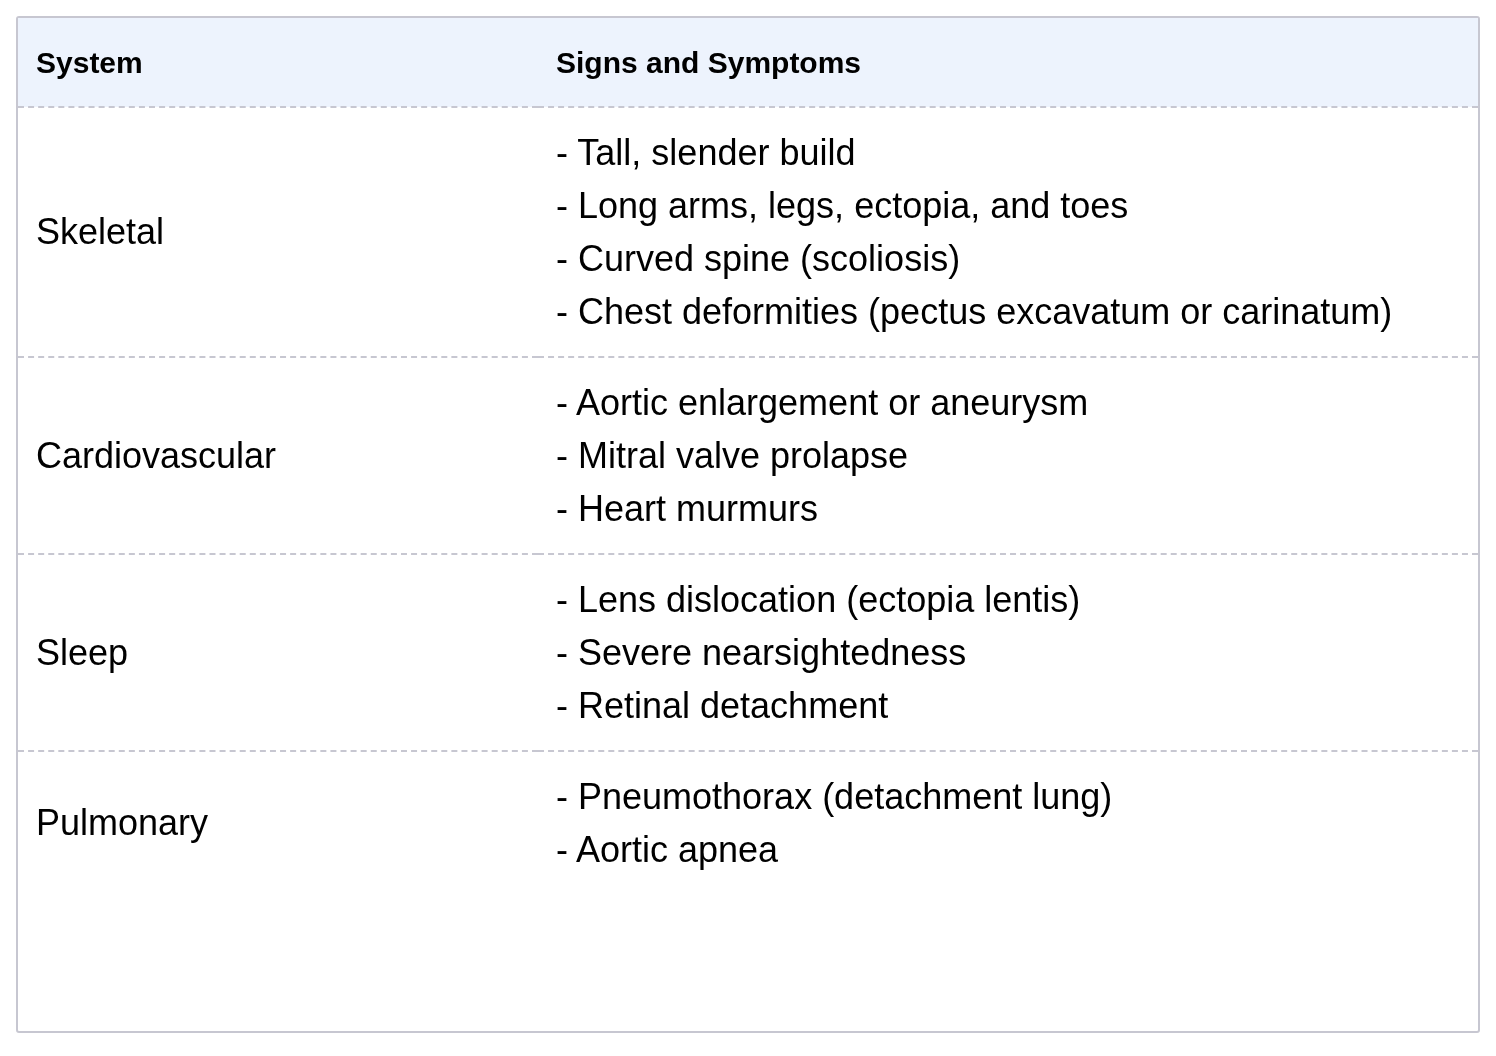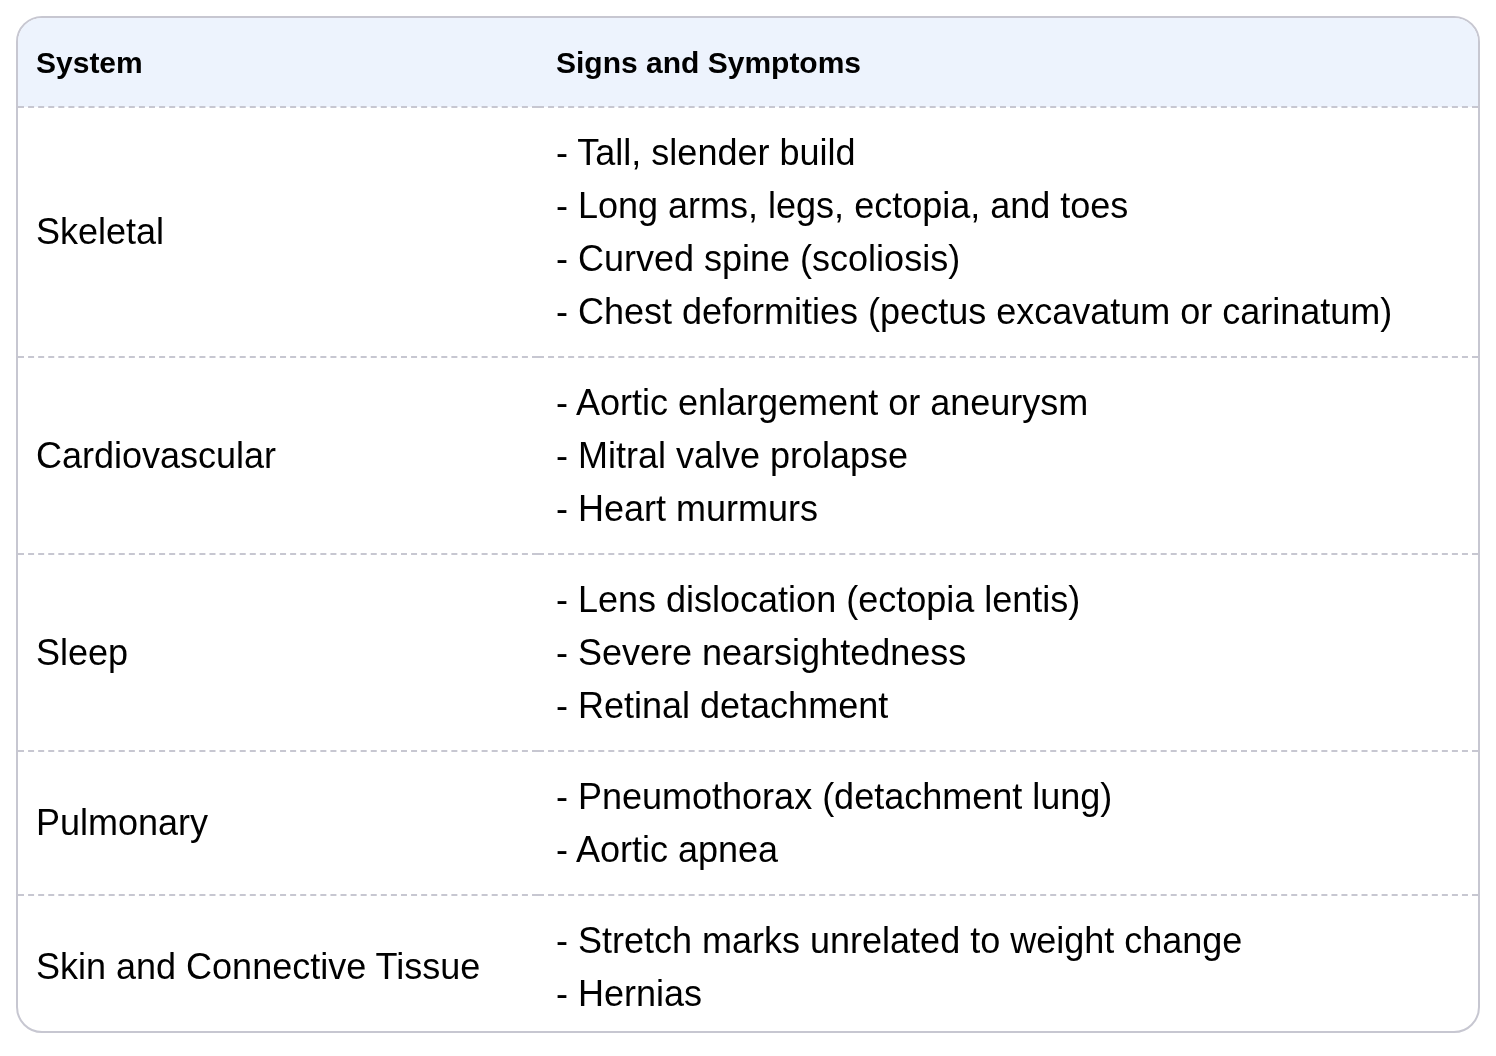--- a/index.html
+++ b/index.html
@@ -1,19 +1,19 @@
 <!DOCTYPE html>
 <html><head>
   <meta charset="utf-8">
   <style>
     html, body { margin: 0; padding: 0; background: #ffffff; }
     body { width: 1496px; height: 1056px; position: relative; font-family: "Liberation Sans", sans-serif; color: #000; }
     .table-wrap {
       position: absolute; left: 16px; top: 16px; width: 1460px; height: 1013px;
-      border: 2px solid #c7c7d1; border-radius: 26px; overflow: hidden; box-sizing: content-box;
+      border: 2px solid #c7c7d1; border-radius: 3px; overflow: hidden; box-sizing: content-box;
     }
     table { border-collapse: collapse; width: 100%; table-layout: fixed; }
     col.c1 { width: 520px; }
     th, td { text-align: left; padding: 0 18px; vertical-align: middle; }
     thead tr { background: #edf3fd; height: 89px; }
     th { font-size: 30px; font-weight: bold; padding-top: 2px; }
     tbody tr { border-top: 2px dashed #c7c7d1; }
     td { font-size: 36px; padding-top: 18px; padding-bottom: 18px; }
     .line { line-height: 53px; white-space: nowrap; }
   </style>
@@ -58,22 +58,15 @@
           <div class="line">- Retinal detachment</div>
         </td>
       </tr>
       <tr>
         <td>Pulmonary</td>
         <td>
           <div class="line">- Pneumothorax (detachment lung)</div>
           <div class="line">- Aortic apnea</div>
         </td>
       </tr>
-      <tr>
-        <td>Skin and Connective Tissue</td>
-        <td>
-          <div class="line">- Stretch marks unrelated to weight change</div>
-          <div class="line">- Hernias</div>
-        </td>
-      </tr>
     </tbody>
   </table>
 </div>
 
 </body></html>

